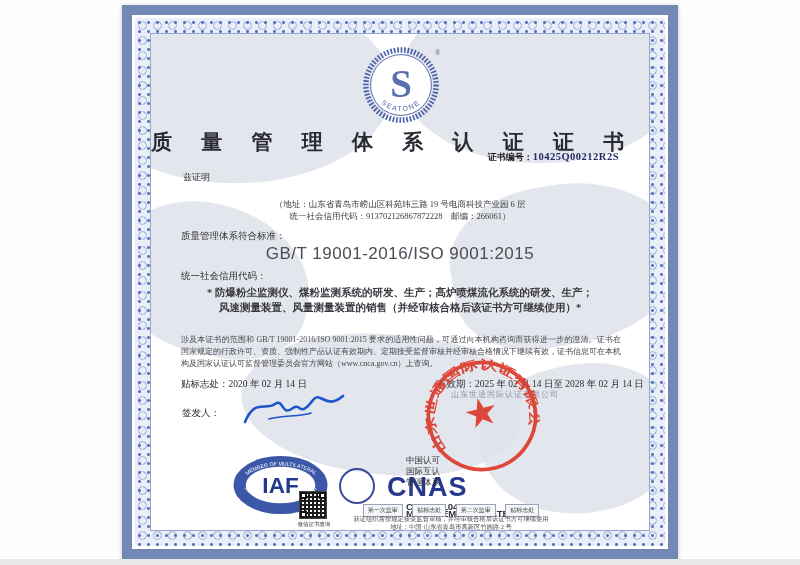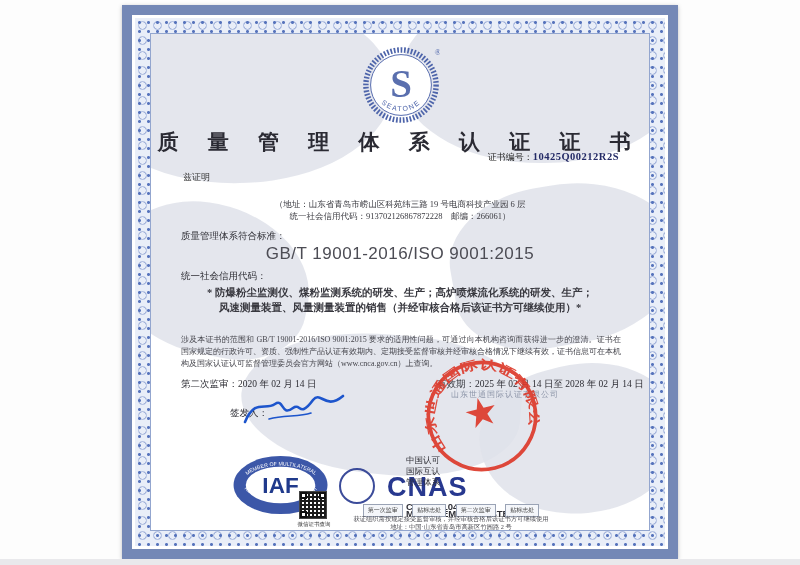--- a/index.html
+++ b/index.html
@@ -25,38 +25,38 @@
   .blob { position:absolute; background:#dfe2ea; opacity:.85; }
   .b1 { left:-60px; top:-30px; width:300px; height:180px; border-radius:45% 60% 50% 65%; transform:rotate(-8deg); }
   .b2 { left:250px; top:-40px; width:280px; height:170px; border-radius:60% 45% 65% 50%; transform:rotate(6deg); }
   .b3 { left:-40px; top:170px; width:200px; height:150px; border-radius:55% 65% 45% 60%; transform:rotate(12deg); }
   .b4 { left:300px; top:150px; width:230px; height:160px; border-radius:50% 62% 58% 45%; transform:rotate(-10deg); }
   .b5 { left:90px; top:300px; width:280px; height:140px; border-radius:62% 48% 55% 60%; transform:rotate(5deg); }
   .b6 { left:330px; top:330px; width:200px; height:150px; border-radius:48% 60% 52% 64%; transform:rotate(-14deg); }
 
   
   .abs { position:absolute; }
-  .title { left:0; right:0; top:94px; text-align:center; font-size:21px; font-weight:700;
+  .title { left:0; right:0; top:94px; font-size:21px; font-weight:700;
     letter-spacing:12px; color:#2a2a33; }
-  .certno { top:117px; right:30px; font-size:9px; color:#1c1c1c; }
+  .certno { top:117px; right:30px; font-size:9px; color:#1c1c1c;font-weight:bold; }
   .certno b { font-size:10.5px; color:#232a66; letter-spacing:.5px; }
   .certify { left:32px; top:137px; font-size:9px; color:#333; }
   .company { left:0; right:0; top:143px; text-align:center; font-size:18px; font-weight:700; color:#151518; letter-spacing:1px; }
   .addr { left:0; right:0; text-align:center; font-size:8.5px; color:#3a3a40; }
   .a1 { top:165px; } .a2 { top:177px; }
   .stdlabel { left:30px; top:196px; font-size:9.5px; color:#2e2e35; }
   .standard { left:0; right:0; top:210px; text-align:center; font-size:17px; color:#4c4c54;
     font-family:"Liberation Sans","DejaVu Sans",sans-serif; letter-spacing:.5px; }
   .scopelabel { left:30px; top:236px; font-size:9.5px; color:#2e2e35; }
   .scope { left:28px; right:28px; top:251px; text-align:center; font-size:10.5px; font-weight:700;
     color:#38383f; line-height:15px; }
   .legal { left:30px; top:300px; width:440px; font-size:8px; color:#45454c; line-height:12px; text-align:justify; }
   .dateline { top:344px; font-size:9.5px; color:#2c2c33; }
   .d1 { left:30px; } .d2 { left:286px; }
-  .signer { left:31px; top:373px; font-size:9.5px; color:#2c2c33;margin-left:48px; }
+  .signer { left:31px; top:373px; font-size:9.5px; color:#2c2c33; }
   .issuer-gray { left:300px; top:355px; font-size:8px; color:#8e96a9; letter-spacing:1px; }
   .sig { left:88px; top:355px; }
   .stamp { left:271px; top:322px; width:120px; height:120px; transform:rotate(-14deg); opacity:.92; }
 
   
   .iaf { left:80px; top:420px; }
   .qr { left:149px; top:458px; width:26px; height:26px;
     background-color:#fff;
     background-image:
       repeating-linear-gradient(0deg,#1c1c1c 0 2px,transparent 2px 4px),
@@ -125,21 +125,21 @@
 
           <div class="abs scopelabel">统一社会信用代码：</div>
           <div class="abs scope">
             <div>* 防爆粉尘监测仪、煤粉监测系统的研发、生产；高炉喷煤流化系统的研发、生产；</div>
             <div>风速测量装置、风量测量装置的销售（并经审核合格后该证书方可继续使用）*</div>
           </div>
 
           <div class="abs legal">涉及本证书的范围和 GB/T 19001-2016/ISO 9001:2015 要求的适用性问题，可通过向本机构咨询而获得进一步的澄清。证书在国家规定的行政许可、资质、强制性产品认证有效期内、定期接受监督审核并经审核合格情况下继续有效，证书信息可在本机构及国家认证认可监督管理委员会官方网站（www.cnca.gov.cn）上查询。</div>
 
           <div class="abs dateline d1">
-            <span>第二次监审：</span><span>2020 年 02 月 14 日</span>
+            <span>贴标志处：</span><span>2020 年 02 月 14 日</span>
           </div>
           <div class="abs dateline d2">
             <span>有效期：</span><span>2025 年 02 月 14 日至 2028 年 02 月 14 日</span>
           </div>
 
           <div class="abs signer">签发人：</div>
           <svg class="abs sig" width="115" height="42" viewBox="0 0 115 42">
             <path d="M6,33 C16,9 26,22 36,15 C45,9 42,28 54,19 C62,13 60,30 74,11 C82,1 86,22 104,7" fill="none" stroke="#1d55cc" stroke-width="2.6" stroke-linecap="round"></path>
             <path d="M30,30 C45,26 60,28 72,24" fill="none" stroke="#1d55cc" stroke-width="1.6" stroke-linecap="round"></path>
           </svg>

